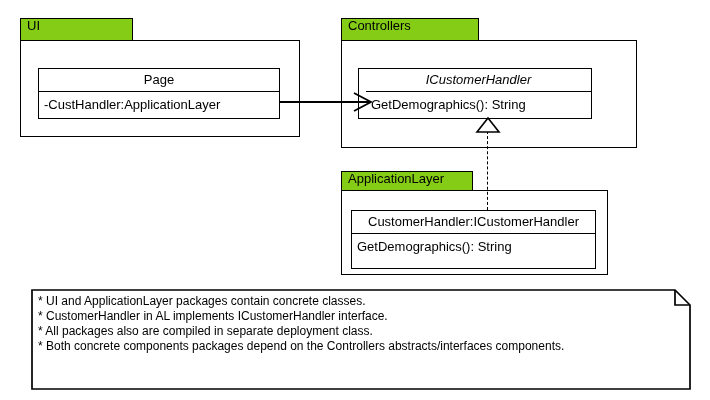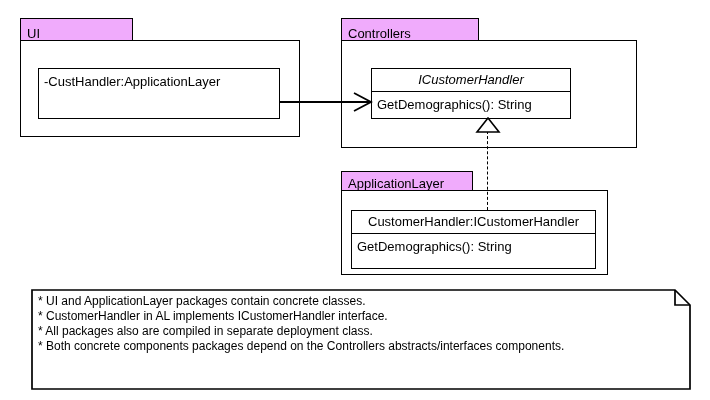--- a/index.html
+++ b/index.html
@@ -18,25 +18,25 @@
     height: 400px;
     background: #ffffff;
     overflow: hidden;
   }
 
   
   .pkg-tab {
     position: absolute;
     box-sizing: border-box;
     border: 1.6px solid #000;
-    background: #f0abfc;
+    background: #84cc16;
     font-size: 13px;
     line-height: 1;
     display: flex;
-    align-items: flex-end;
+    align-items: flex-start;
     padding-left: 6px;
     z-index: 3;
   }
   .pkg-body {
     position: absolute;
     box-sizing: border-box;
     border: 1.6px solid #000;
     background: #fff;
     z-index: 2;
   }
@@ -114,29 +114,30 @@
 <body>
 
 <div id="diagram">
 
   <div class="pkg-tab" style="left:20px; top:18px; width:113px; height:23px;">
     <span>UI</span>
   </div>
   <div class="pkg-body" style="left:20px; top:40px; width:280px; height:97px;"></div>
 
   <div class="cls" style="left:38px; top:68px; width:242px; height:51px;">
+    <div class="cls-name">Page</div>
     <div class="cls-compartment">-CustHandler:ApplicationLayer</div>
   </div>
 
   <div class="pkg-tab" style="left:341px; top:18px; width:138px; height:23px;">
     <span>Controllers</span>
   </div>
   <div class="pkg-body" style="left:341px; top:40px; width:296px; height:108px;"></div>
 
-  <div class="cls" style="left:371px; top:68px; width:200px; height:51px;">
+  <div class="cls" style="left:358px; top:68px; width:234px; height:51px;padding-left:7px;">
     <div class="cls-name iface">ICustomerHandler</div>
     <div class="cls-compartment">GetDemographics(): String</div>
   </div>
 
   <div class="pkg-tab" style="left:341px; top:171px; width:132px; height:20px;">
     <span>ApplicationLayer</span>
   </div>
   <div class="pkg-body" style="left:341px; top:190px; width:267px; height:85px;"></div>
 
   <div class="cls" style="left:351px; top:210px; width:245px; height:59px;">

